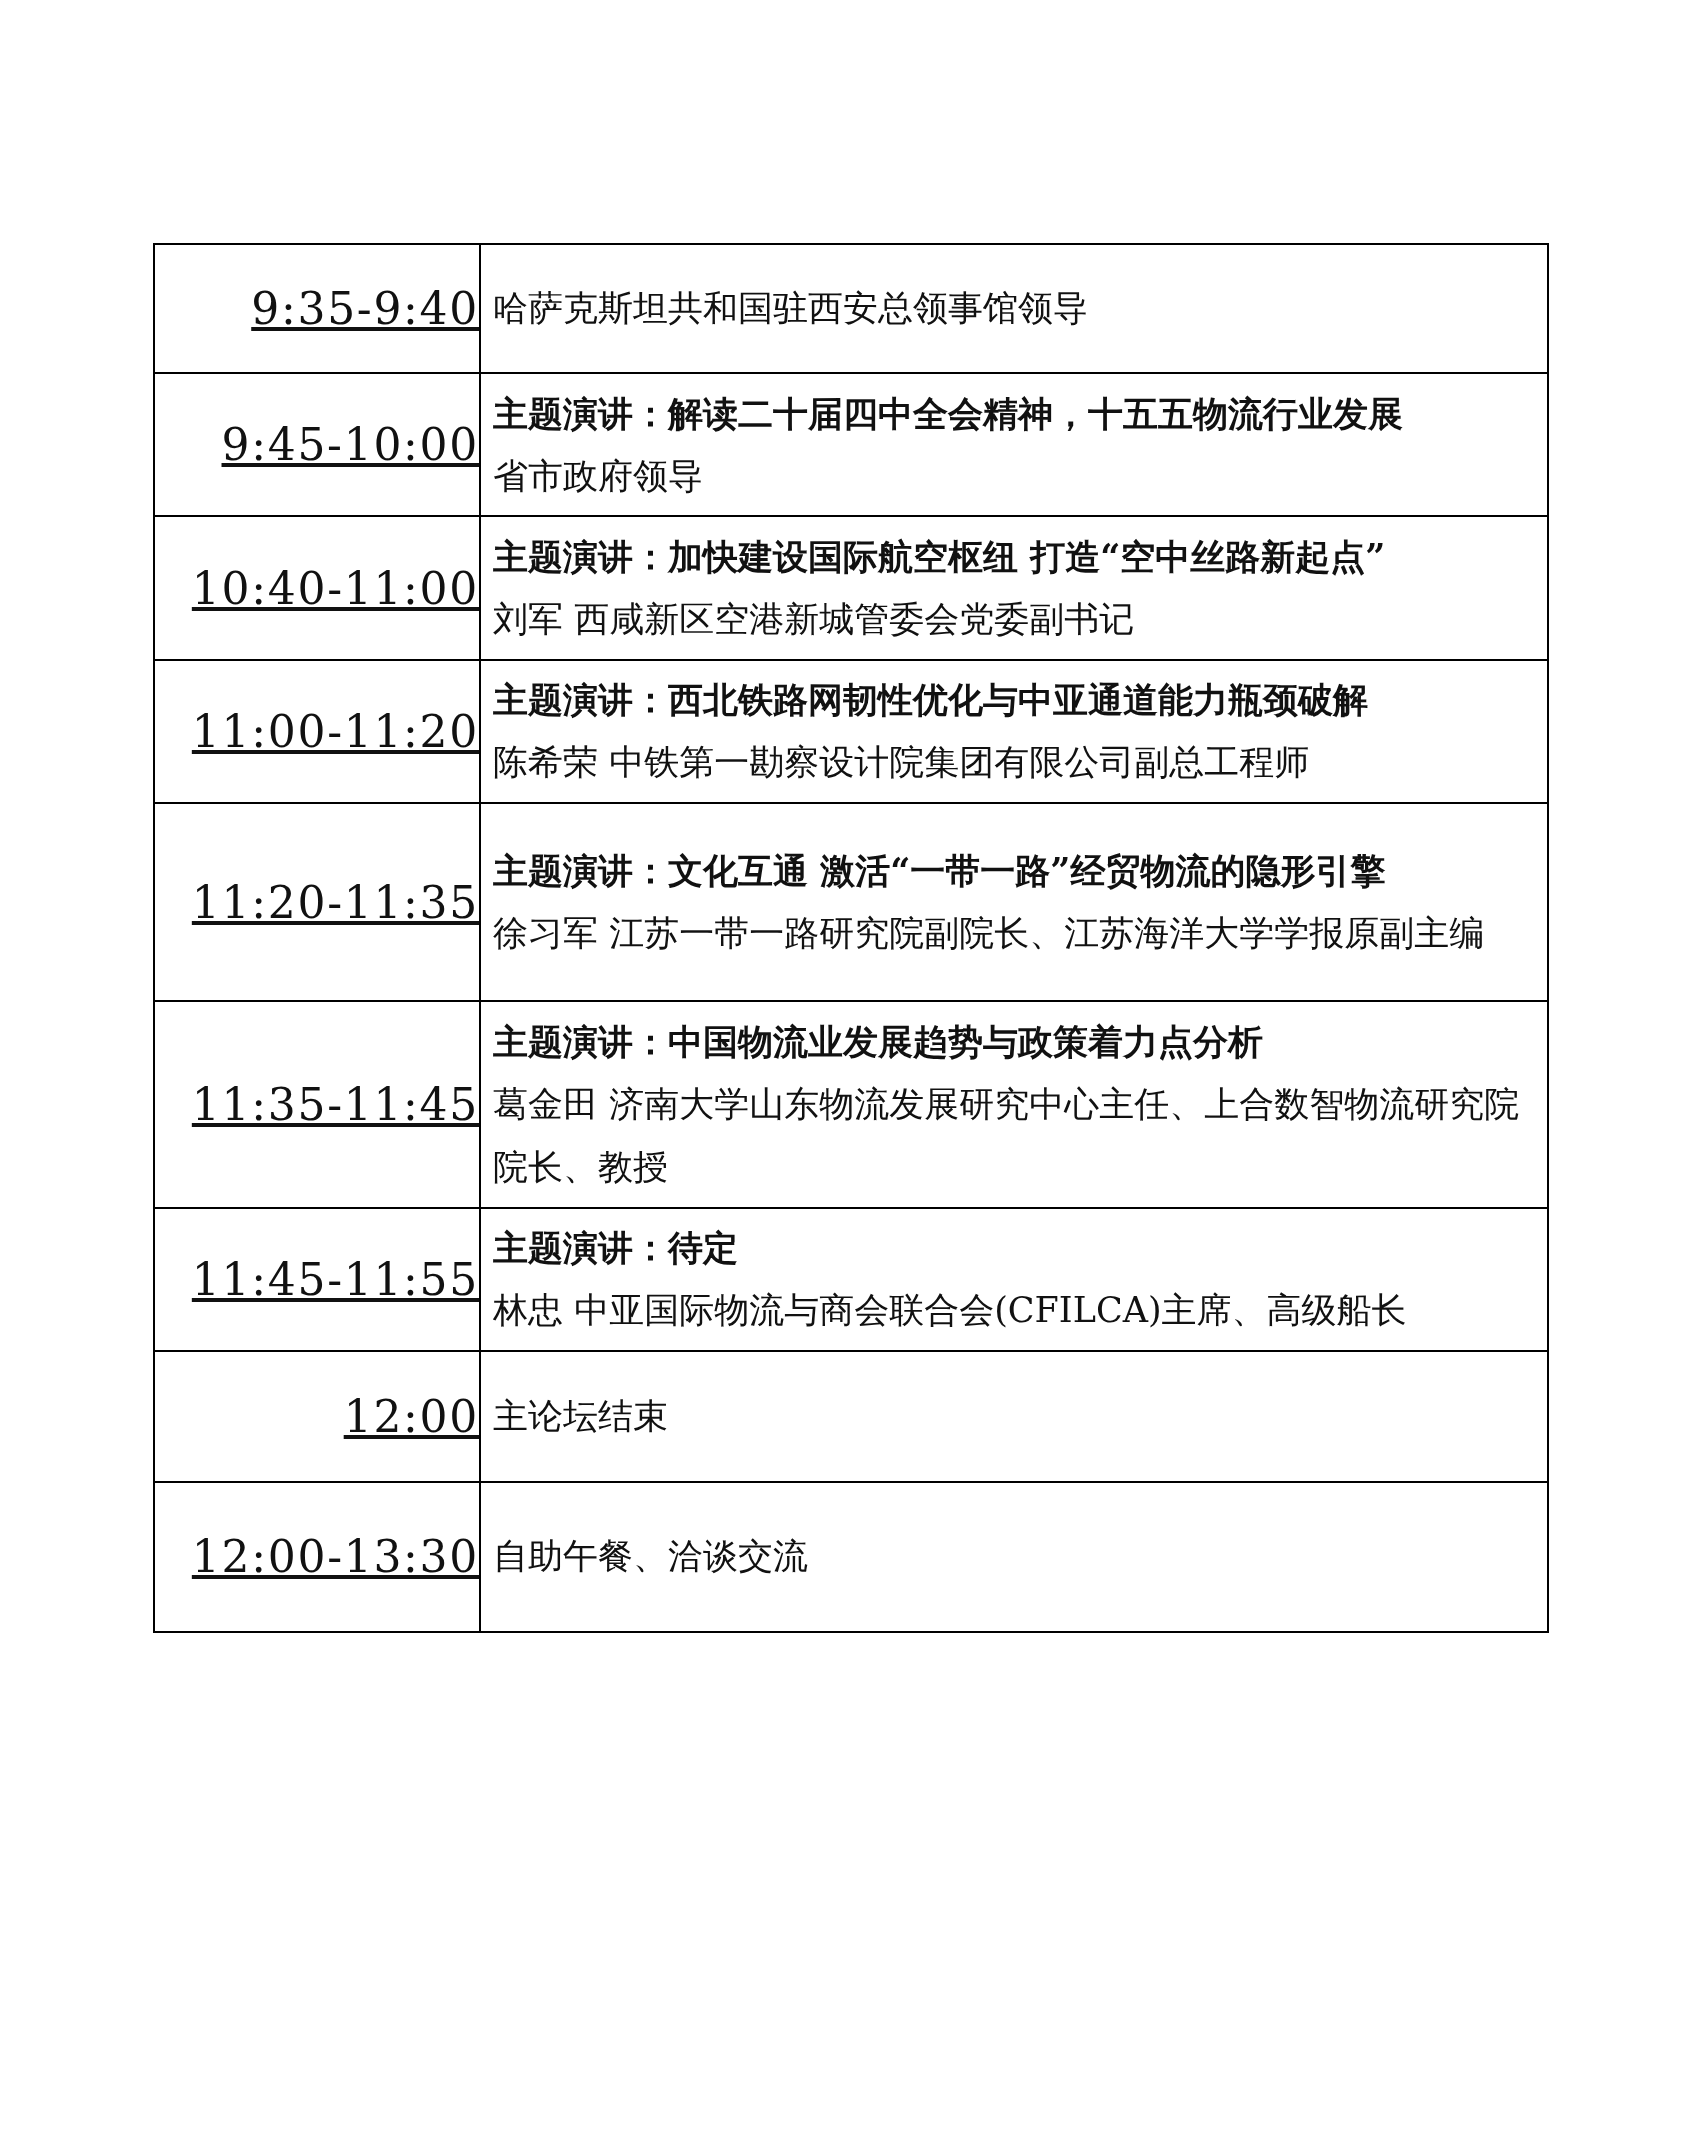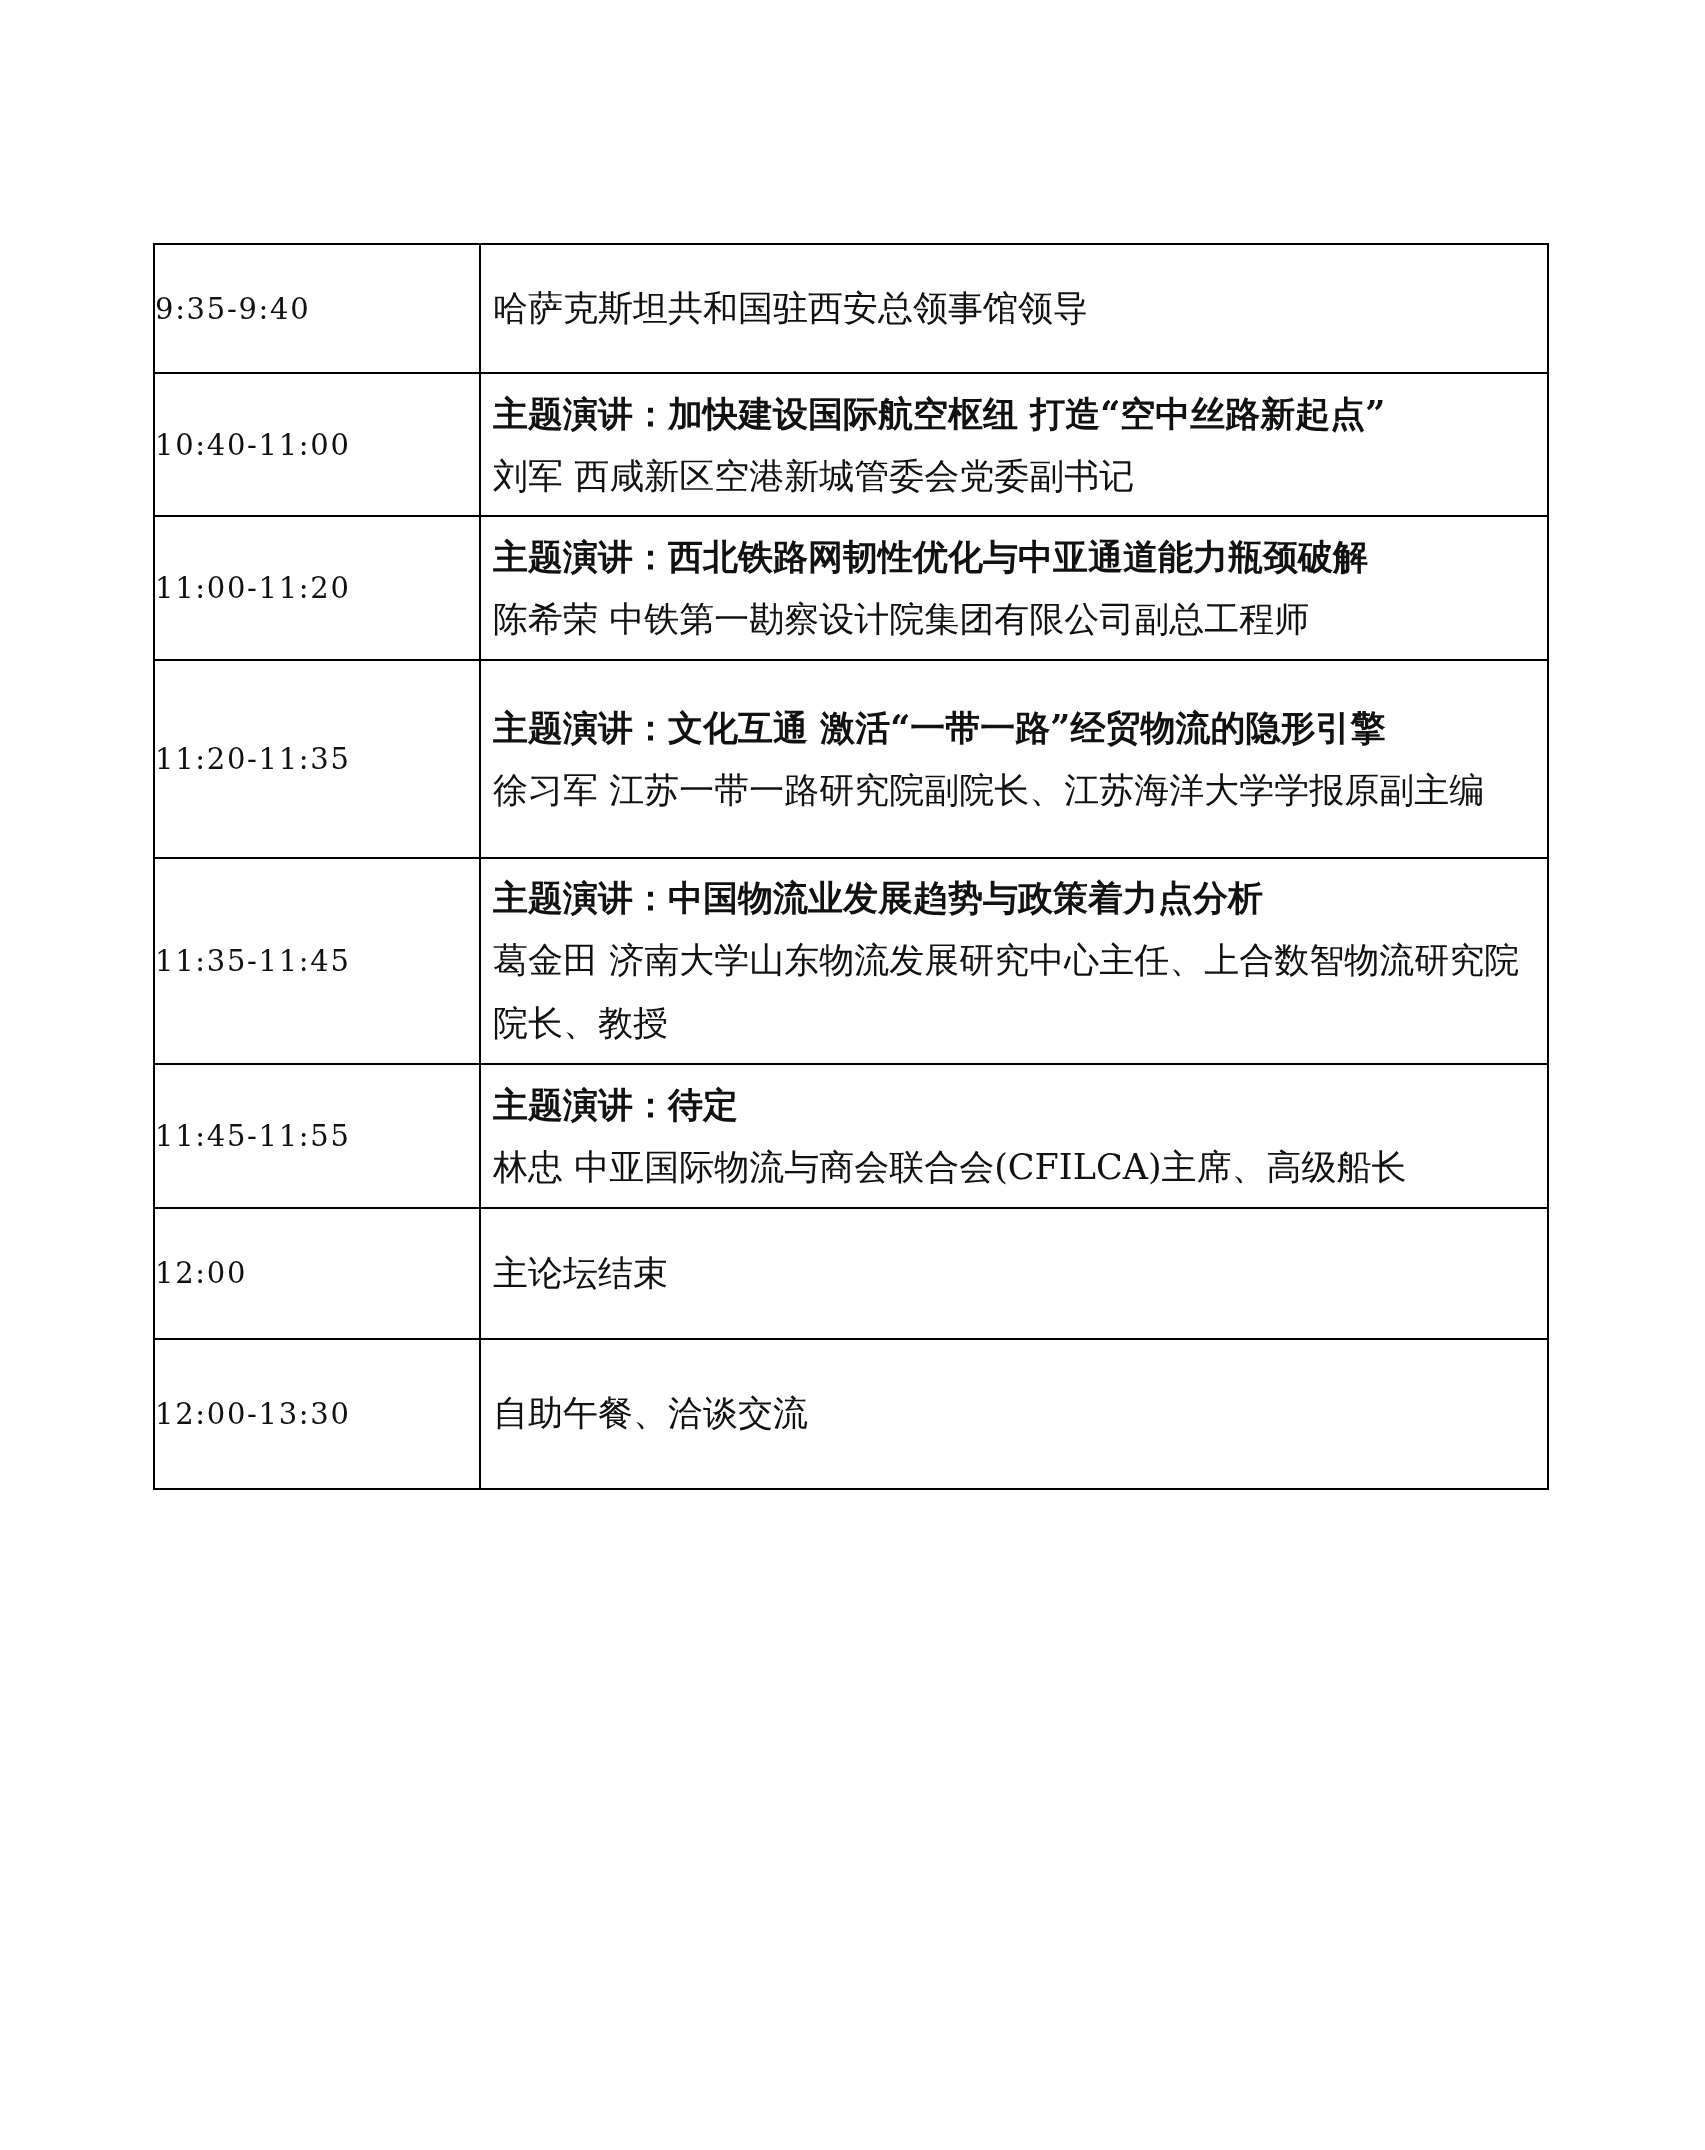--- a/index.html
+++ b/index.html
@@ -3,40 +3,47 @@
 <meta charset="utf-8">
 <style>
   html, body { margin: 0; padding: 0; background: #ffffff; }
   body { width: 1705px; height: 2413px; position: relative; overflow: hidden;
          font-family: "DejaVu Serif", "Liberation Serif", serif; color: #111; }
   .agenda { position: absolute; left: 153px; top: 243px; width: 1394px;
             border-collapse: collapse; table-layout: fixed; }
   .agenda td { border: 2.2px solid #000; vertical-align: middle; padding: 0; }
   .agenda col.c-time { width: 326px; }
   .agenda col.c-desc { width: 1068px; }
-  .time { text-align: left; font-family: "DejaVu Serif", "Liberation Serif", serif;
-          font-size: 29px; letter-spacing: 1.7px; }
+  .time { text-align: right; font-family: "DejaVu Serif", "Liberation Serif", serif;
+          font-size: 44px; letter-spacing: 1.7px; text-decoration: underline; }
   .desc { padding: 7.7px 4.3px 7.7px 12px !important; font-size: 35px; line-height: 63px; }
   .topic { font-weight: bold; display: block; white-space: nowrap; overflow: hidden; }
   .speaker { display: block; }
   .plain { display: block; }
 </style>
 </head>
 <body>
 
 <table class="agenda">
   <colgroup>
       <col class="c-time">
       <col class="c-desc">
     </colgroup>
   <tbody id="agenda-body">
     <tr style="height:129px">
       <td class="time">9:35-9:40</td>
       <td class="desc">
         <span class="plain">哈萨克斯坦共和国驻西安总领事馆领导</span>
+      </td>
+    </tr>
+    <tr style="height:135px">
+      <td class="time">9:45-10:00</td>
+      <td class="desc">
+        <span class="topic">主题演讲：解读二十届四中全会精神，十五五物流行业发展</span>
+        <span class="speaker">省市政府领导</span>
       </td>
     </tr>
     <tr style="height:135px">
       <td class="time">10:40-11:00</td>
       <td class="desc">
         <span class="topic">主题演讲：加快建设国际航空枢纽  打造“空中丝路新起点”</span>
         <span class="speaker">刘军   西咸新区空港新城管委会党委副书记</span>
       </td>
     </tr>
     <tr style="height:135px">

